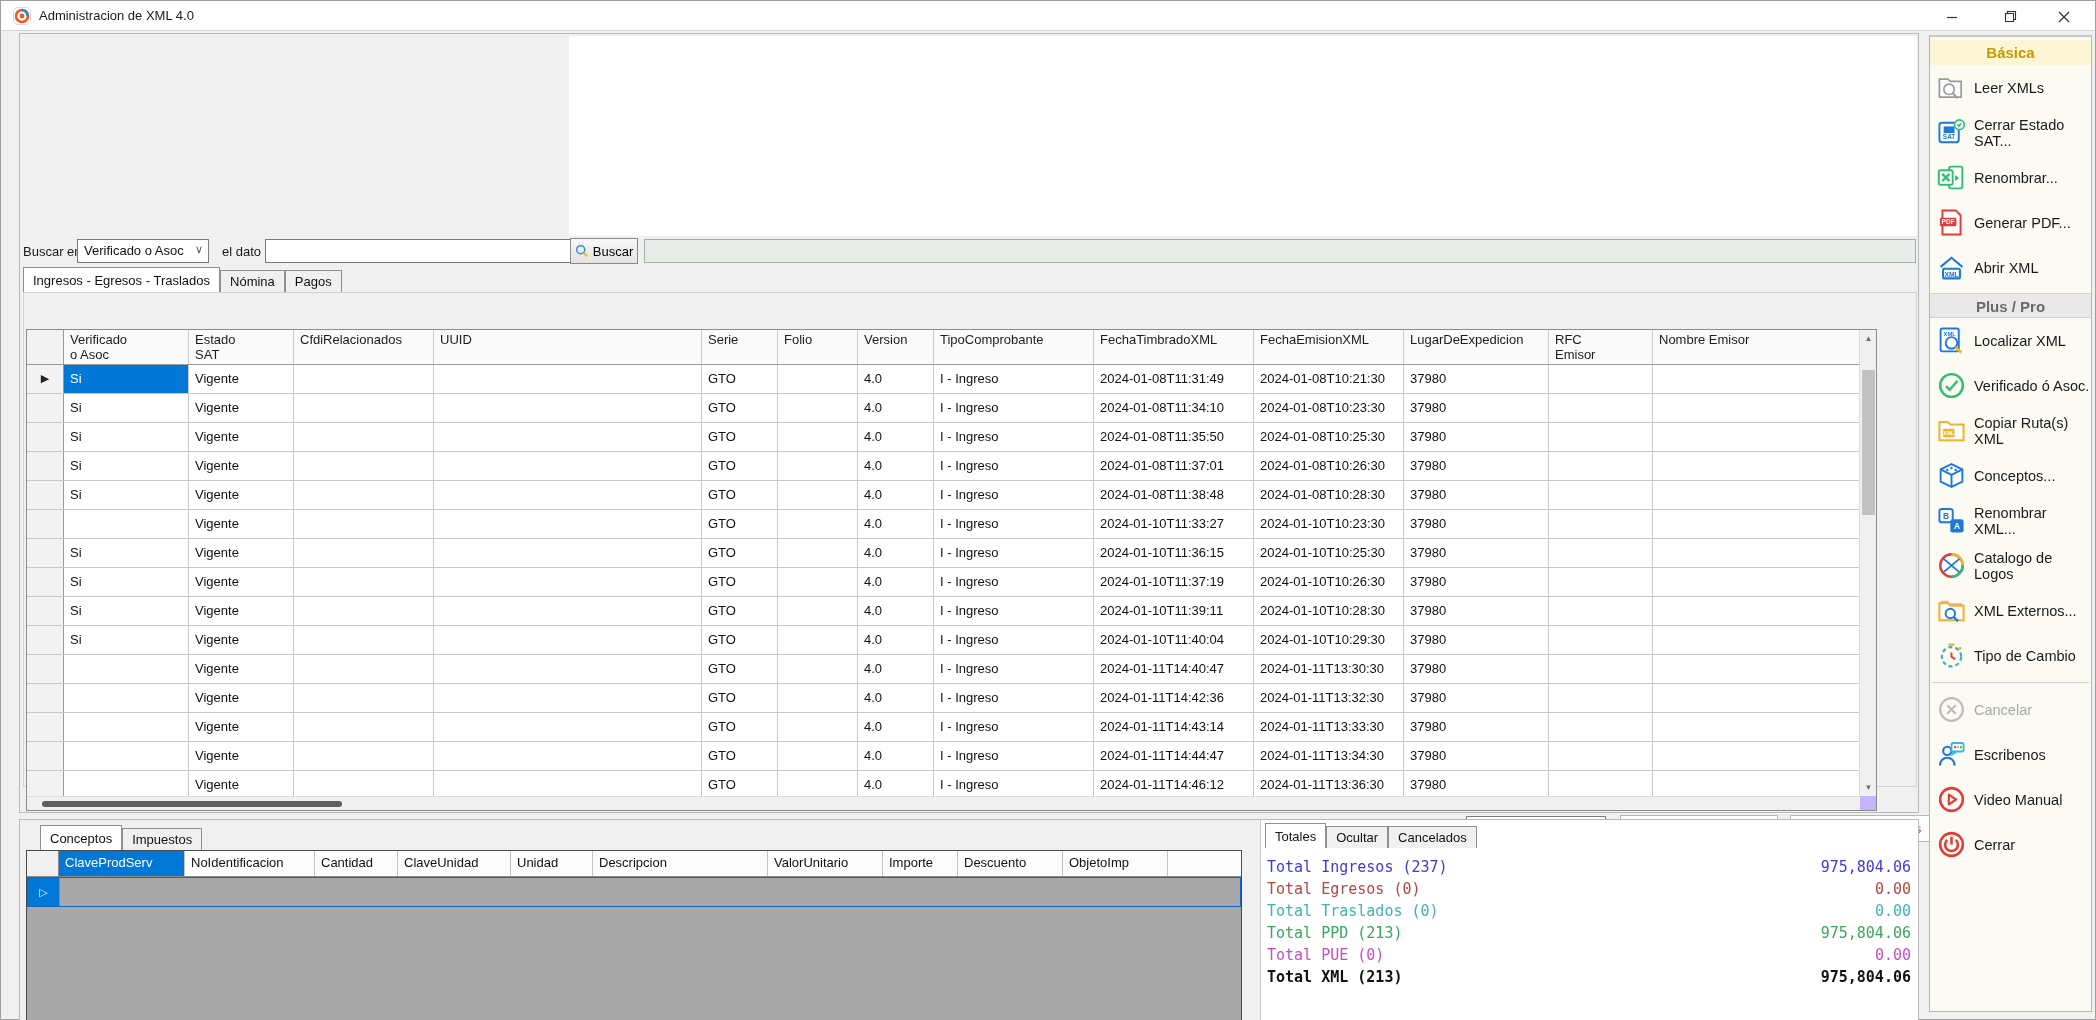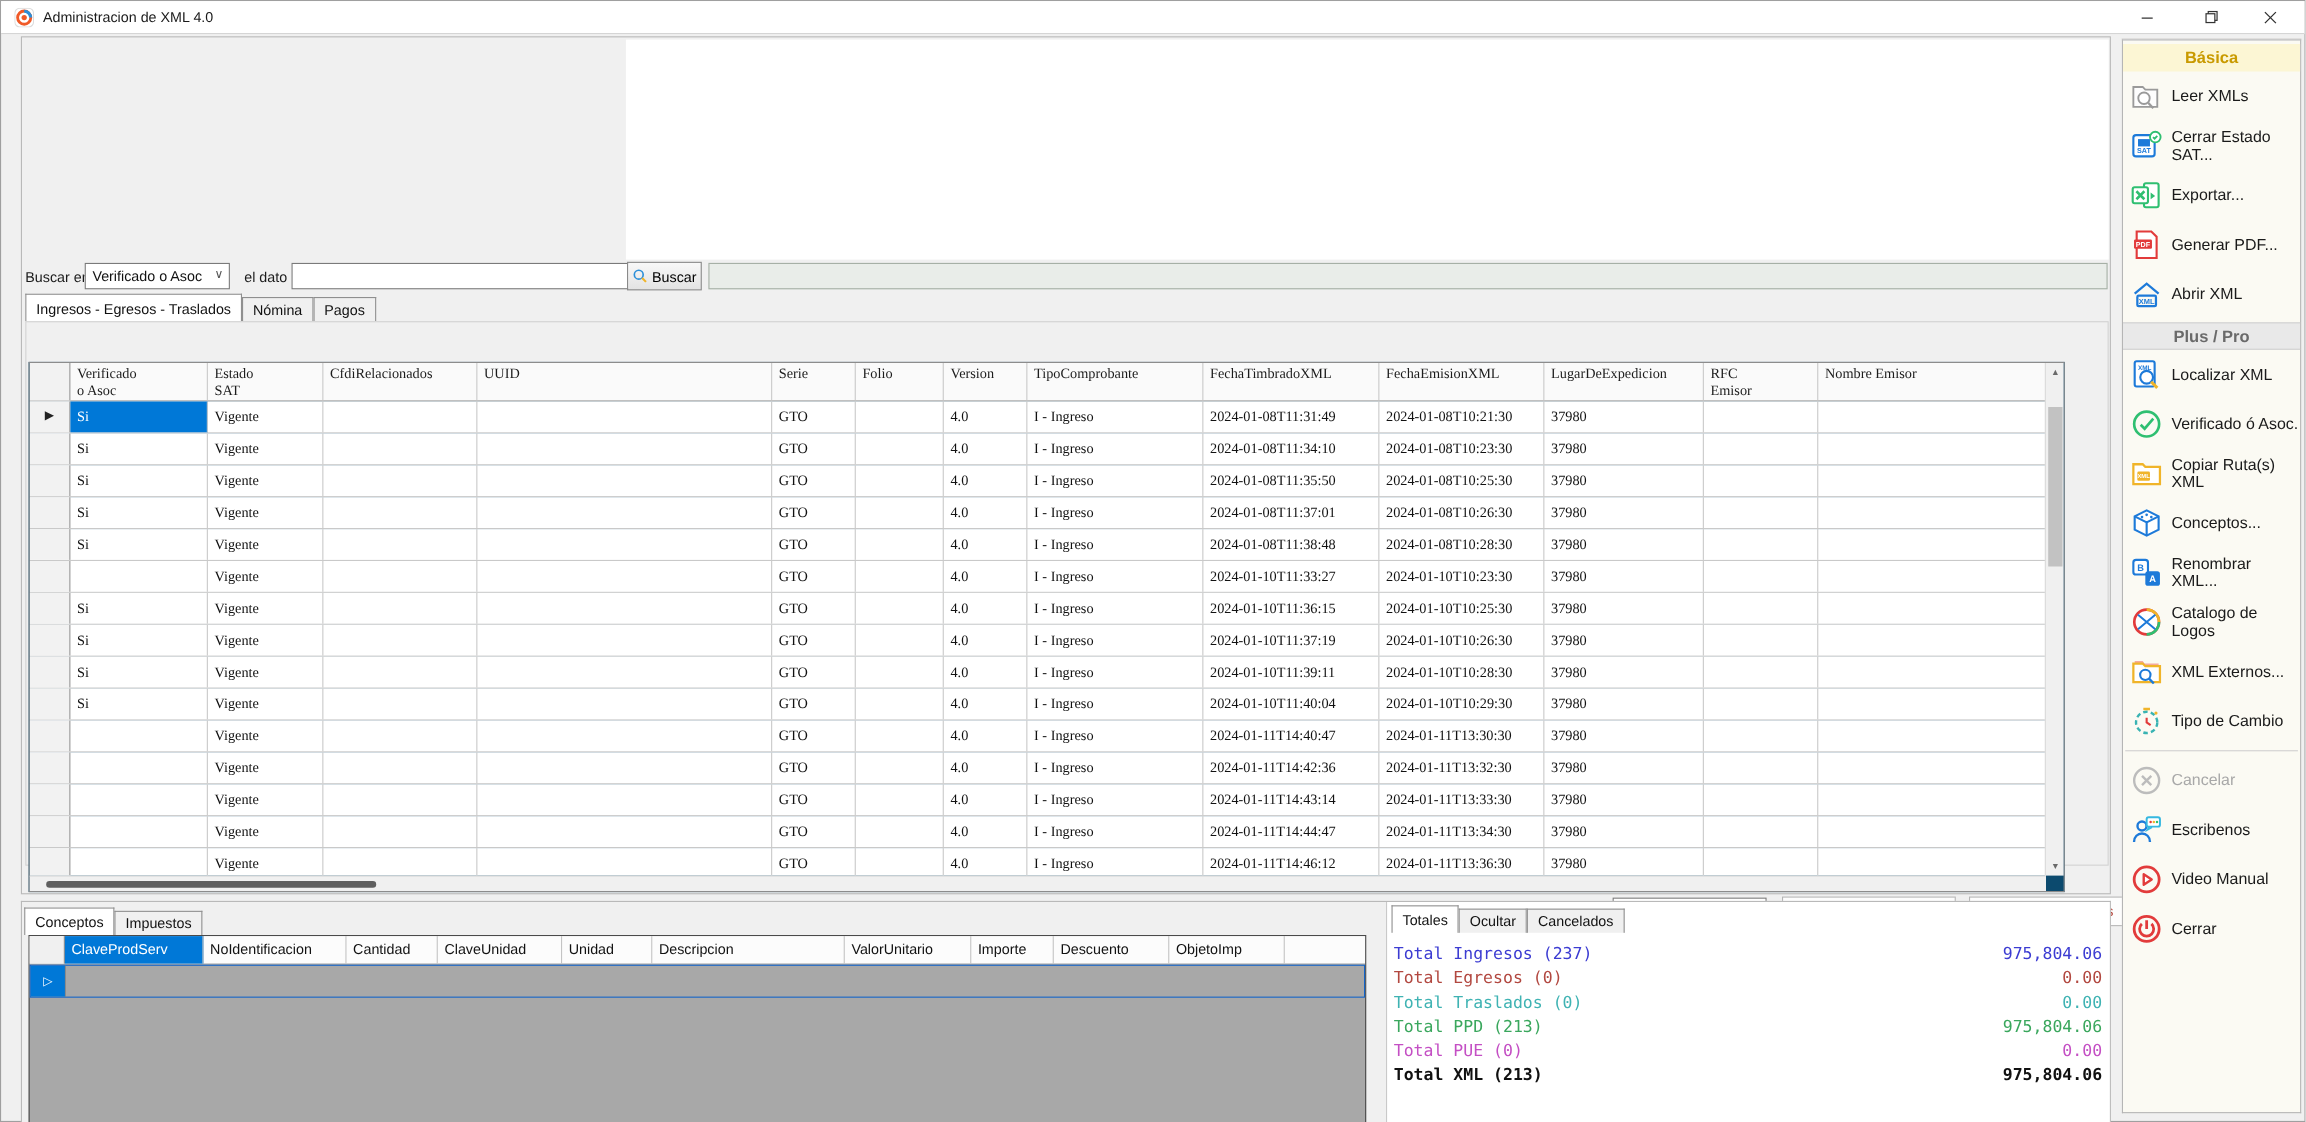--- a/index.html
+++ b/index.html
@@ -31,21 +31,21 @@
 
   
   .tabstrip { position:absolute; display:flex; align-items:flex-end; }
   #main-tabs { left:3px; top:233px; height:25px; }
   .tab { border:1px solid #8f8f8f; border-bottom:none; background:#f0f0f0; font-size:13px; padding:3px 9px 4px 9px; height:22px; color:#111; }
   .tab.active { background:#fff; height:25px; padding-top:5px; font-size:13px; }
 
   #tabpage { position:absolute; left:3px; top:258px; width:1894px; height:495px; background:#f0f0f0; border:1px solid #d2d2d2; }
 
   
-  #grid { position:absolute; left:2px; top:36px; width:1851px; height:482px; background:#0c4a6e; border:1px solid #8c8c8c;font-family:Liberation Serif, serif; }
+  #grid { position:absolute; left:2px; top:36px; width:1851px; height:482px; background:#c4b5fd; border:1px solid #8c8c8c; }
   #grid-scroll { position:absolute; left:0; top:0; width:1833px; height:466px; overflow:hidden; }
   .ghrow { white-space:nowrap; height:35px; background:#fafafa; border-bottom:1px solid #9a9a9a; }
   .ghcell { display:inline-block; vertical-align:top; height:34px; border-right:1px solid #c9c9c9; font-size:13px; color:#1c1c1c; padding:2px 0 0 6px; white-space:pre-line; line-height:15px; overflow:hidden; }
   .grow { white-space:nowrap; height:29px; background:#fff; border-bottom:1px solid #c9c9c9; }
   .gcell { display:inline-block; vertical-align:top; height:28px; line-height:27px; border-right:1px solid #c9c9c9; font-size:13px; color:#111; padding:0 0 0 6px; overflow:hidden; }
   .gsel { background:#f2f2f2; border-right:1px solid #9a9a9a; text-align:center; padding:0; color:#222; font-size:11px; }
   .gcell.selected { background:#0078d7; color:#fff; }
   #vscroll { position:absolute; right:0; top:0; width:17px; height:466px; background:#f0f0f0; border-left:1px solid #dcdcdc; }
   #vthumb { position:absolute; left:2px; top:40px; width:13px; height:145px; background:#c2c2c2; }
   .scrollarrow { position:absolute; left:0; width:17px; height:17px; font-size:8px; color:#6a6a6a; text-align:center; line-height:17px; }
@@ -55,21 +55,21 @@
   
   #filas-bar { position:absolute; left:0px; top:521px; width:1890px; height:32px; }
   #filas-text { position:absolute; left:18px; top:7px; font-family:"DejaVu Sans Mono", monospace; font-size:15px; color:#111; }
   #filtro-label { position:absolute; left:1352px; top:8px; font-size:13px; color:#1a1a1a; }
   #filtro-combo { left:1442px; width:140px; }
   #btn-columnas { position:absolute; left:1596px; top:1px; width:158px; height:27px; border:1px solid #b5b5b5; background:#fdfdfd; display:flex; align-items:center; justify-content:center; gap:5px; font-size:13px; color:#a832b8; }
   #btn-ocultar { position:absolute; left:1766px; top:1px; width:150px; height:27px; border:1px solid #b5b5b5; background:#fdfdfd; display:flex; align-items:center; justify-content:center; gap:5px; font-size:13px; color:#b04238; }
 
   
   #bottom-panel { position:absolute; left:18px; top:818px; width:1900px; height:201px; background:#f0f0f0; border:1px solid #b9b9b9; border-bottom:none; overflow:hidden; }
-  #detail-tabs { left:2px; top:4px; height:26px;justify-content:center; }
+  #detail-tabs { left:20px; top:4px; height:26px;justify-content:center; }
   #detail-grid { position:absolute; left:6px; top:30px; width:1216px; height:180px; background:#a8a8a8; border:1px solid #4a4a4a; }
   .dhrow { white-space:nowrap; height:26px; background:#fcfcfc; border-bottom:1px solid #8a8a8a; }
   .dhcell { display:inline-block; vertical-align:top; height:25px; line-height:24px; border-right:1px solid #c4c4c4; font-size:13px; color:#111; padding:0 0 0 6px; overflow:hidden; }
   .dhcell.selected { background:#0078d7; color:#fff; }
   #detail-row { position:relative; white-space:nowrap; height:30px; background:#a8a8a8; border:1px solid #1464c8; }
   #detail-rowsel { display:inline-block; width:32px; height:28px; background:#0078d7; color:#fff; text-align:center; line-height:28px; font-size:11px; border-right:1px solid #8a8a8a; }
 
   
   #totals-panel { position:absolute; left:1240px; top:0px; width:658px; height:200px; background:#fff; border-left:1px solid #c9c9c9; }
   #totals-tabs { left:4px; top:4px; height:24px; }
@@ -278,21 +278,21 @@
       </div>
       <div class="sb-item">
         <span class="icon">
           <svg viewBox="0 0 24 24">
             <rect x="10" y="3" width="11" height="18" rx="1.5" fill="#fff" stroke="#2fbf71" stroke-width="1.6"></rect>
             <rect x="1.5" y="6" width="11.5" height="12" rx="1.5" fill="#fff" stroke="#2fbf71" stroke-width="1.6"></rect>
             <path d="M4.3 9l6 6M10.3 9l-6 6" stroke="#2fbf71" stroke-width="1.9"></path>
             <path d="M15 10l3.4 2.5-3.4 2.5z" fill="#2fbf71"></path>
           </svg>
         </span>
-        <span class="lbl">Exportar...</span>
+        <span class="lbl">Renombrar...</span>
       </div>
       <div class="sb-item">
         <span class="icon">
           <svg viewBox="0 0 24 24">
             <path d="M4.5 2h11l4 4v16h-15z" fill="#fff" stroke="#e23b3b" stroke-width="1.6"></path>
             <rect x="2.5" y="8" width="13.5" height="7" rx="1" fill="#e23b3b"></rect>
             <text x="9.2" y="13.4" font-size="5.4" fill="#fff" font-weight="bold" text-anchor="middle" font-family="Liberation Sans,sans-serif">PDF</text>
           </svg>
         </span>
         <span class="lbl">Generar PDF...</span>

